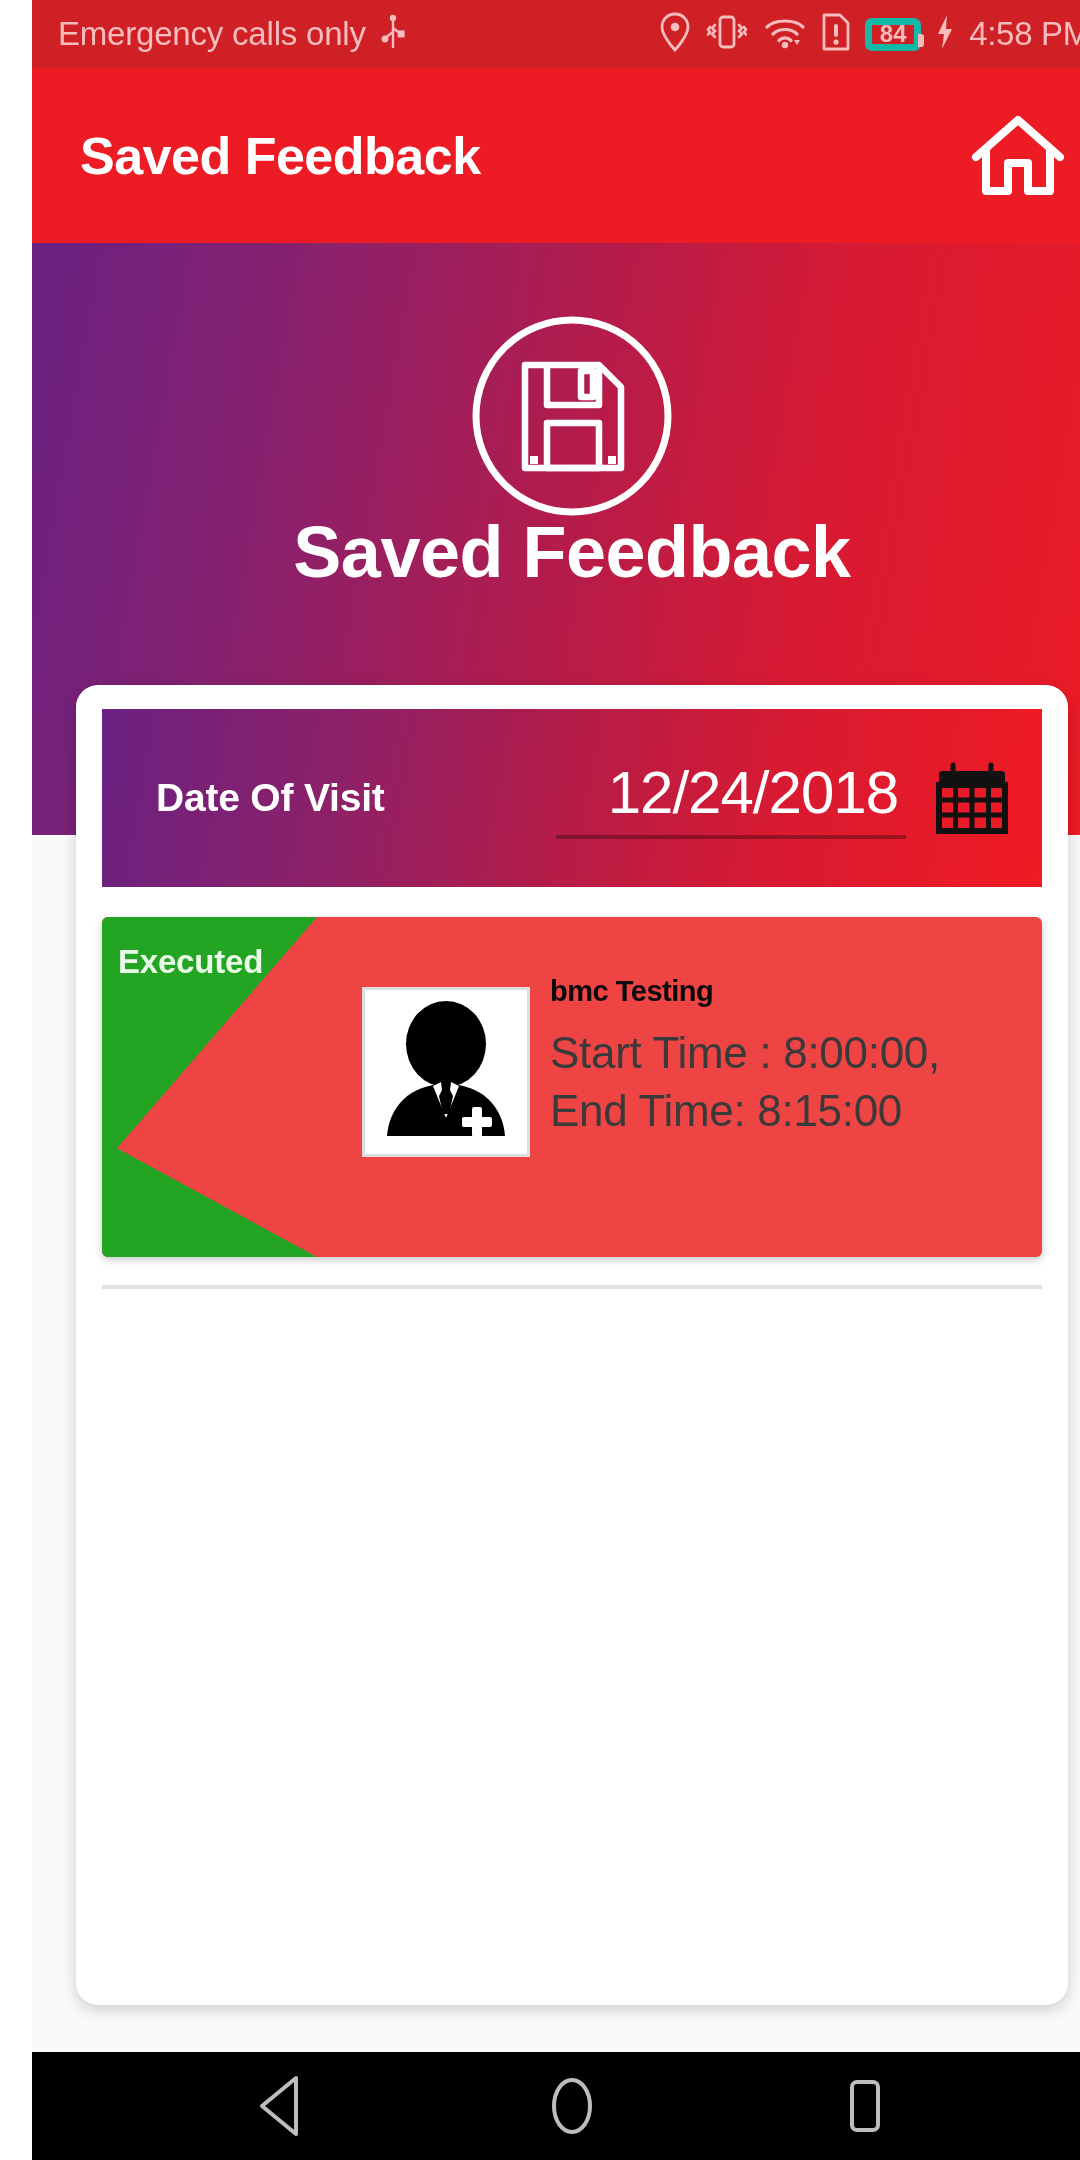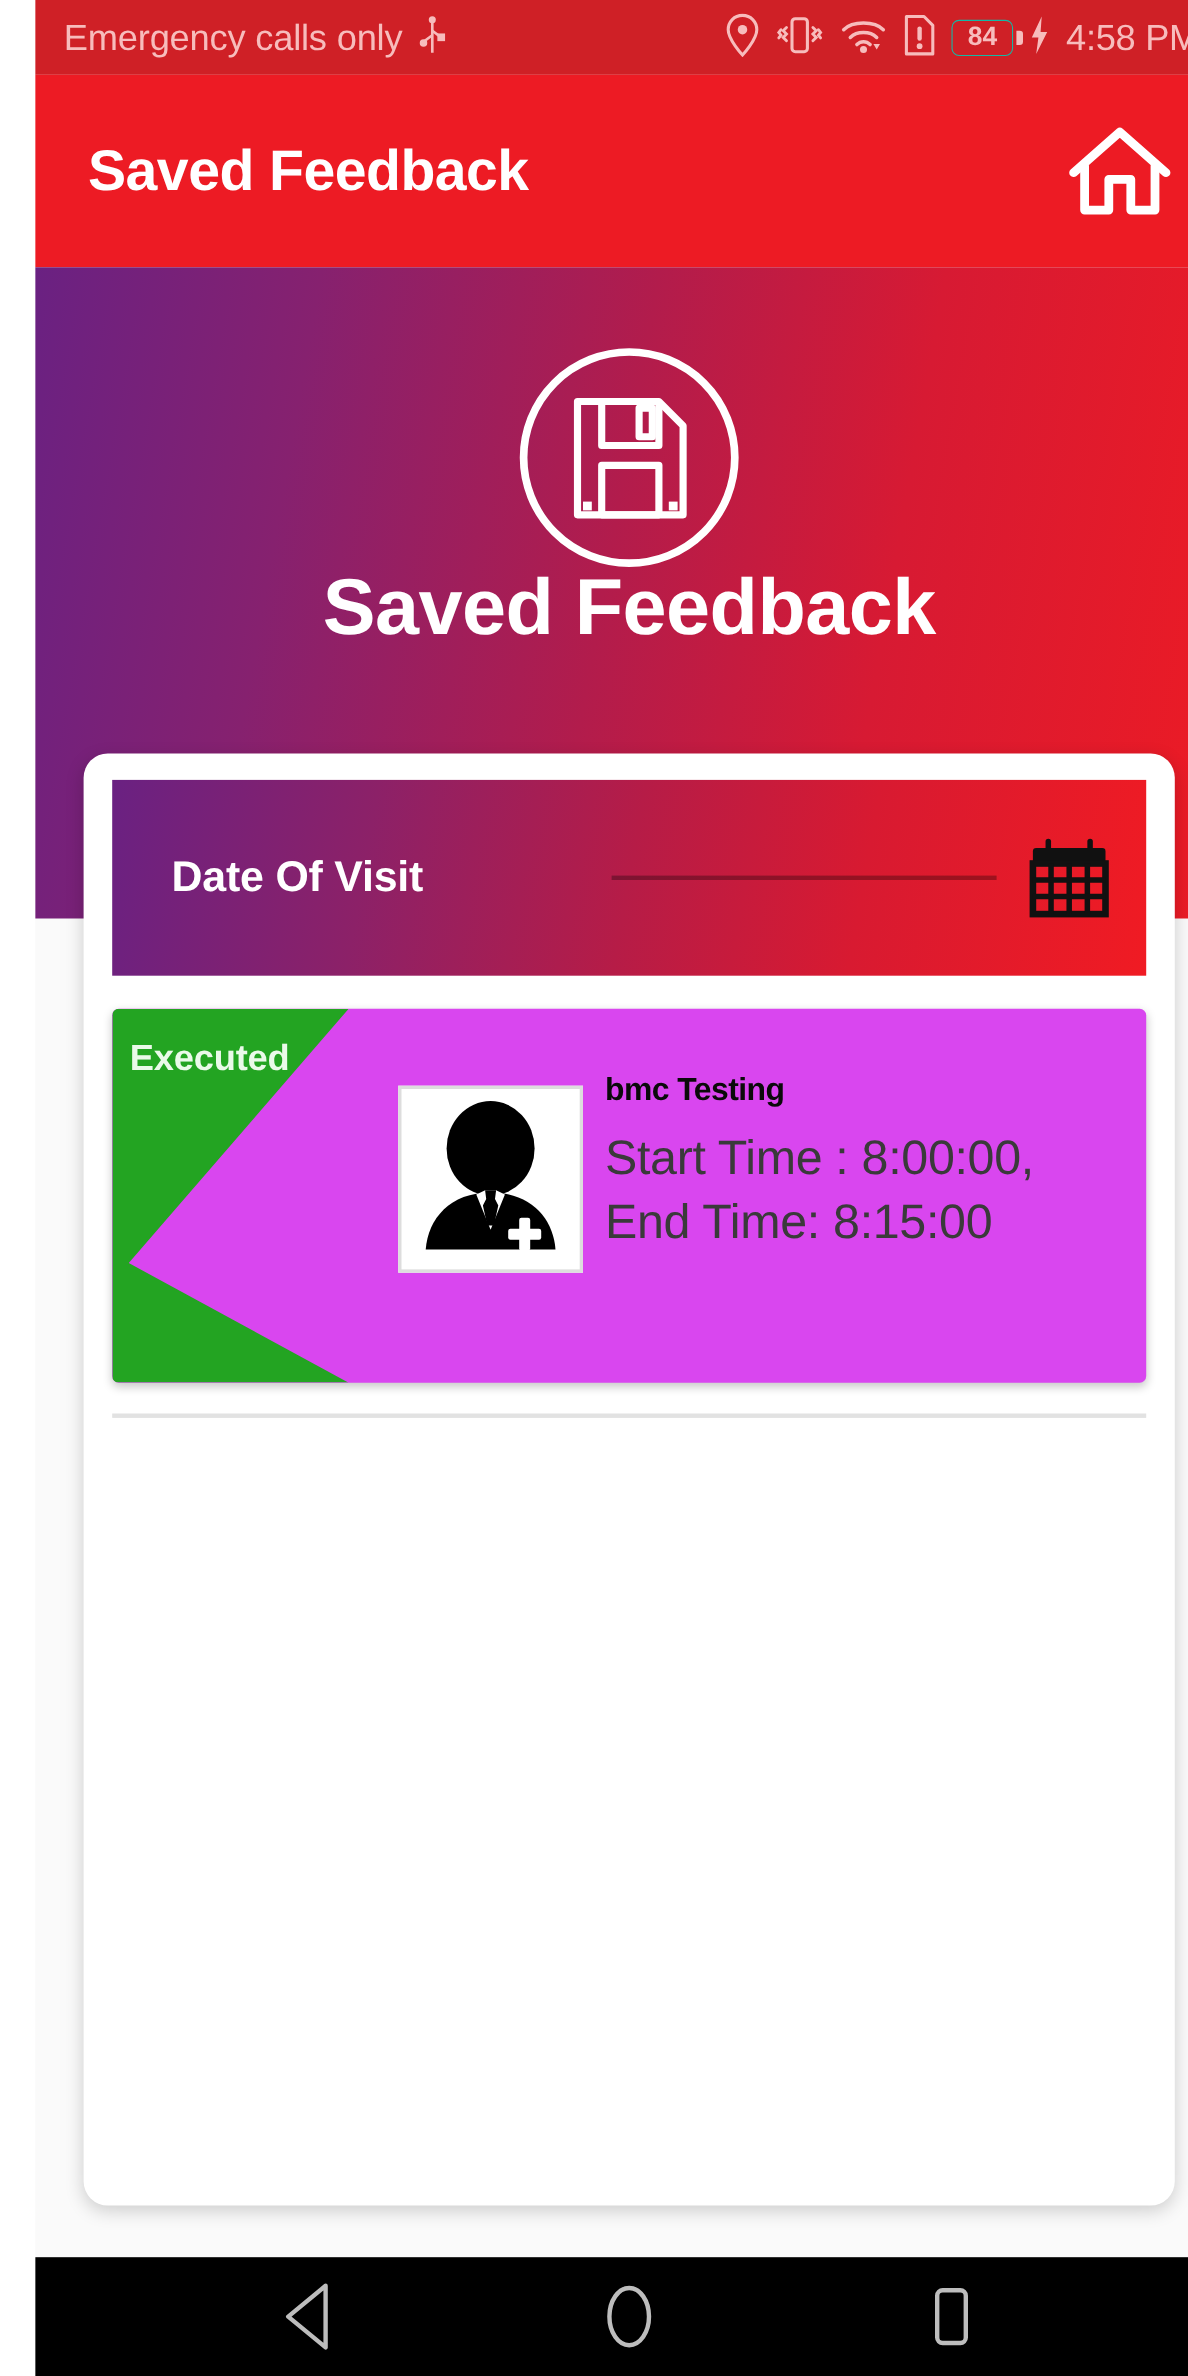--- a/index.html
+++ b/index.html
@@ -50,21 +50,21 @@
     gap: 14px;
   }
   .sb-icon { display: block; }
   #battery-wrap {
     display: flex;
     align-items: center;
   }
   #battery-shell {
     position: relative;
     width: 56px; height: 33px;
-    border: 1px solid #14b8a6;
+    border: 7px solid #14b8a6;
     border-radius: 7px;
     display: flex;
     align-items: center;
     justify-content: center;
   }
   #battery-shell::after {
     content: "";
     position: absolute;
     right: -10px; top: 9px;
     width: 6px; height: 13px;
@@ -188,21 +188,21 @@
     align-items: center;
     justify-content: center;
   }
 
   
   #item-card {
     position: absolute;
     top: 232px; left: 26px;
     width: 940px;
     height: 340px;
-    background: #d946ef;
+    background: #ef4444;
     border-radius: 6px;
     box-shadow: 0 3px 9px rgba(0,0,0,0.22);
     overflow: hidden;
   }
   #status-ribbon {
     position: absolute;
     top: 0; left: 0;
     width: 215px;
     height: 340px;
     background: #23a422;
@@ -372,20 +372,21 @@
       </svg>
     </div>
     <div id="header-title">Saved Feedback</div>
   </div>
 
   <div id="content-card">
 
     <div id="date-bar">
       <span id="date-label">Date Of Visit</span>
       <div id="date-value-wrap">
+        <span id="date-value">12/24/2018</span>
         <span id="date-underline"></span>
       </div>
       <div id="calendar-button">
         <svg width="78" height="78" viewBox="0 0 78 78">
           <g fill="none" stroke="#111111" stroke-width="5">
             <path d="M20 6 L20 18" stroke-linecap="round"></path>
             <path d="M58 6 L58 18" stroke-linecap="round"></path>
           </g>
           <rect x="6" y="12" width="66" height="14" rx="3" fill="#111111"></rect>
           <rect x="6" y="26" width="66" height="46" fill="none" stroke="#111111" stroke-width="6"></rect>

